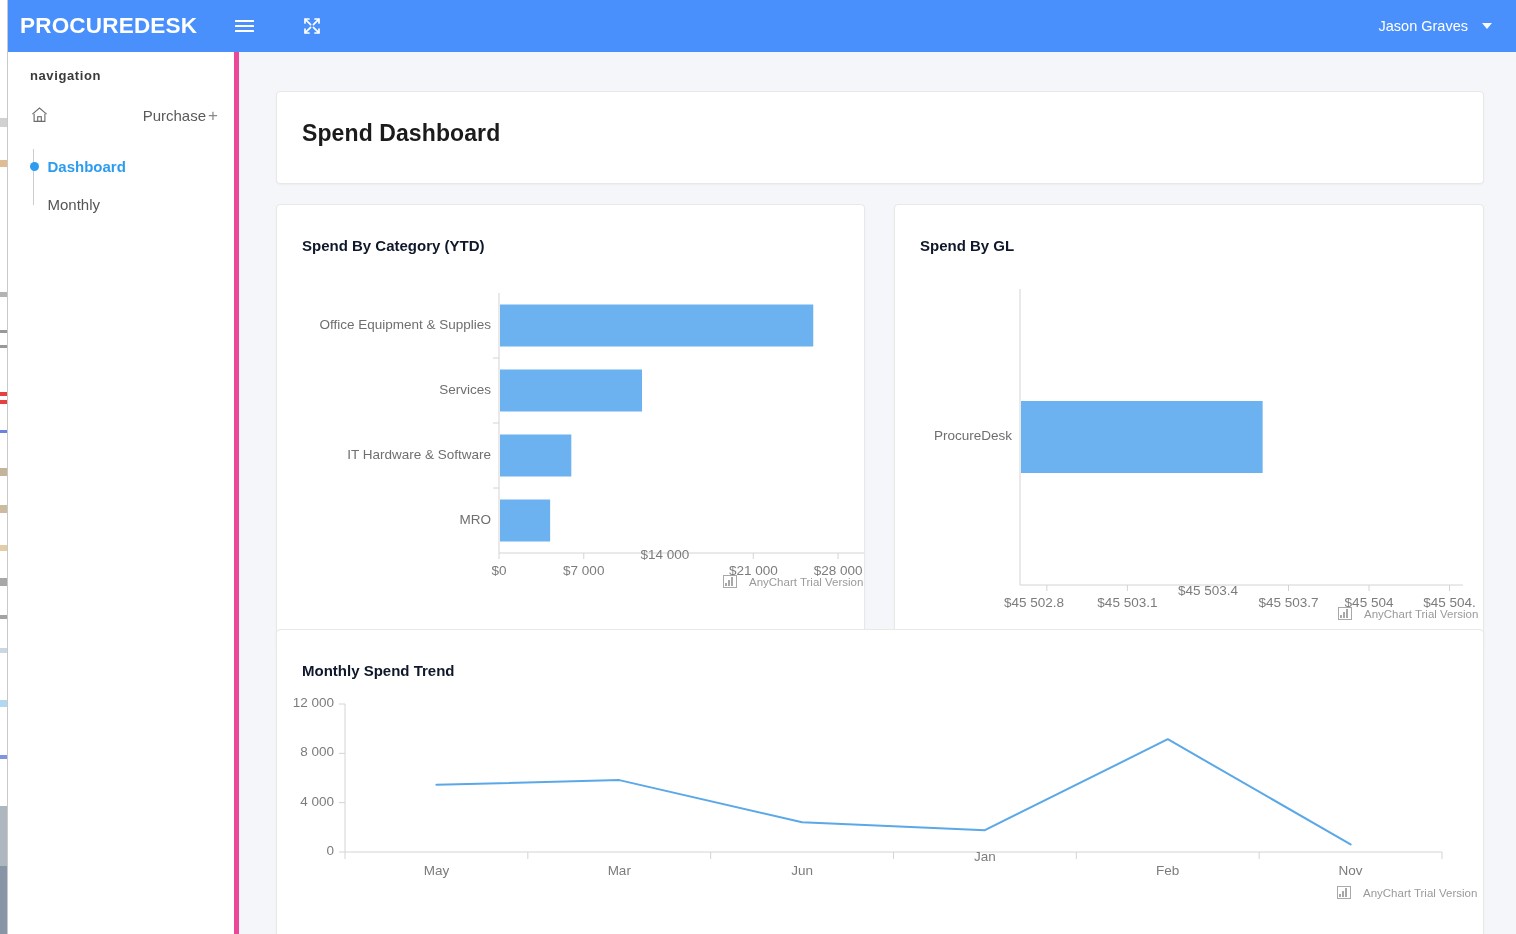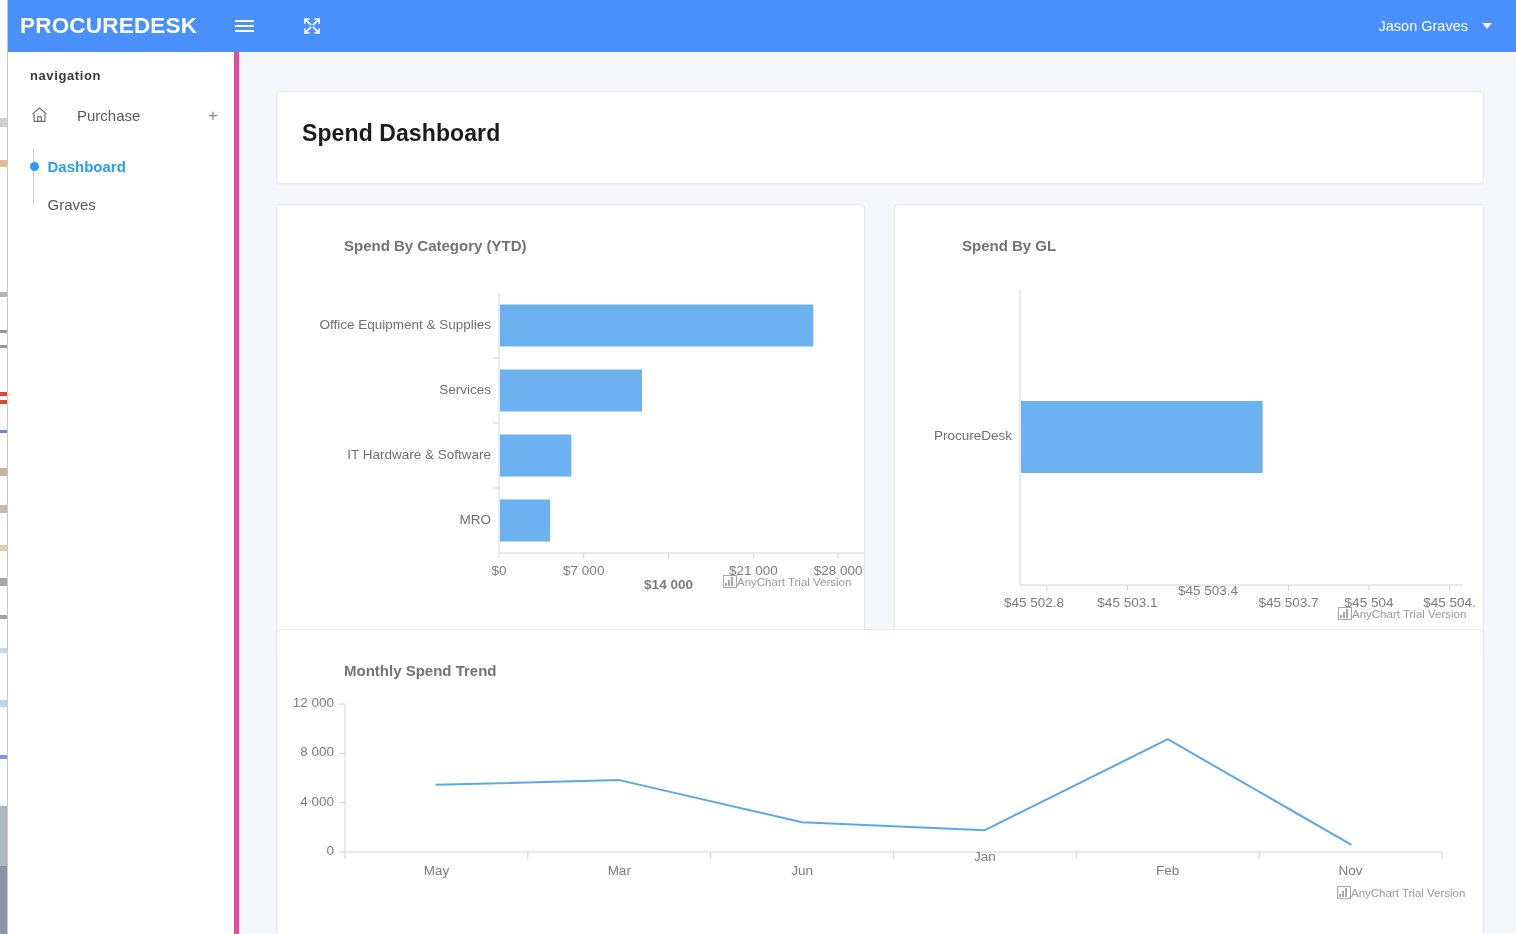--- a/index.html
+++ b/index.html
@@ -70,21 +70,21 @@
     background: #ededed; color: #3c3c3c; font-weight: bold;
   }
   .nav-item.active::before {
     content: ""; position: absolute; left: 0; top: 0; bottom: 0;
     width: 4px; background: #2d9cf0;
   }
   .nav-icon {
     width: 26px; display: flex; align-items: center;
     justify-content: flex-start; color: #6d6d6d;
   }
-  .nav-label { flex: 1; margin-left: 21px; }
+  .nav-label { flex: 1; margin-left: 11px; text-align: right; }
   .nav-expander {
     font-size: 17px; color: #8a8a8a; line-height: 1; width: 14px;
     text-align: center;
   }
   .nav-purchase { margin-top: 12px; }
   .nav-spend { margin-top: 6px; }
 
   .subnav { position: relative; padding-top: 12px; }
   .subnav::before {
     content: ""; position: absolute; left: 25px; top: 14px; bottom: 18px;
@@ -107,38 +107,38 @@
   .main {
     position: absolute; left: 239px; top: 52px; right: 0; bottom: 0;
     background: #f4f6fa; overflow: hidden;
   }
   .card {
     background: #ffffff; border: 1px solid #e8e8e8; border-radius: 4px;
     box-shadow: 0 1px 2px rgba(0,0,0,0.04); position: absolute;
     overflow: hidden;
   }
   .card-title {
-    font-size: 15px; font-weight: bold; color: #737373;
-    position: absolute; left: 25px; top: 32px; margin-left: 42px;
+    font-size: 15px; font-weight: bold; color: #0f172a;
+    position: absolute; left: 25px; top: 32px;
   }
   .page-title {
     font-size: 23px; font-weight: bold; color: #1b1b1b;
     position: absolute; left: 25px; top: 28px; letter-spacing: .1px;
   }
 
   #card-title-bar { left: 37px; top: 39px; width: 1208px; height: 93px; }
   #card-category  { left: 37px; top: 152px; width: 589px; height: 451px; }
   #card-gl        { left: 655px; top: 152px; width: 590px; height: 451px; }
   #card-trend     { left: 37px; top: 577px; width: 1208px; height: 352px; }
 
   .chart-area { position: absolute; inset: 0; }
   .chart-svg { position: absolute; left: 0; top: 0; }
 
   .watermark {
-    position: absolute; display: flex; align-items: center; gap: 0;
+    position: absolute; display: flex; align-items: center; gap: 12px;
     font-size: 11.5px; color: #9a9a9a; white-space: nowrap;
   }
   .wm-icon {
     display: inline-flex; align-items: flex-end; gap: 1px;
     width: 10px; height: 9px; border: 1px solid #a8a8a8; padding: 1px;
     box-sizing: content-box;
   }
   .wm-icon i { display: block; width: 2px; background: #a8a8a8; }
   .wm-icon i:nth-child(1) { height: 3px; }
   .wm-icon i:nth-child(2) { height: 6px; }
@@ -226,21 +226,21 @@
     </div>
 
 
     <div class="subnav">
       <div class="sub-item active">
         <span class="sub-dot"></span>
         <span class="sub-label">Dashboard</span>
       </div>
       <div class="sub-item">
         <span class="sub-dot hidden"></span>
-        <span class="sub-label">Graves</span>
+        <span class="sub-label">Monthly</span>
       </div>
     </div>
   </div>
 
   <div class="main">
 
     <div class="card" id="card-title-bar">
       <div class="page-title">Spend Dashboard</div>
     </div>
 
@@ -262,21 +262,21 @@
             <line x1="391.5238095238095" y1="348" x2="391.5238095238095" y2="354" stroke="#d4d4d4" stroke-width="1"></line>
             <line x1="476.2857142857143" y1="348" x2="476.2857142857143" y2="354" stroke="#d4d4d4" stroke-width="1"></line>
             <line x1="561.047619047619" y1="348" x2="561.047619047619" y2="354" stroke="#d4d4d4" stroke-width="1"></line>
           </svg>
           <div class="cat-label" style="left: 0px; top: 111.5px; width: 214px;">Office Equipment &amp; Supplies</div>
           <div class="cat-label" style="left: 0px; top: 176.5px; width: 214px;">Services</div>
           <div class="cat-label" style="left: 0px; top: 241.5px; width: 214px;">IT Hardware &amp; Software</div>
           <div class="cat-label" style="left: 0px; top: 306.5px; width: 214px;">MRO</div>
           <div class="axis-label" style="left: 194px; top: 358px; width: 56px; text-align: center;">$0</div>
           <div class="axis-label" style="left: 278.762px; top: 358px; width: 56px; text-align: center;">$7 000</div>
-          <div class="axis-label" style="left: 363.524px; top: 372px; width: 56px; text-align: center; font-weight: bold;">$14 000</div>
+          <div class="axis-label" style="left: 363.524px; top: 342px; width: 56px; ">$14 000</div>
           <div class="axis-label" style="left: 448.286px; top: 358px; width: 56px; text-align: center;">$21 000</div>
           <div class="axis-label" style="left: 533.048px; top: 358px; width: 56px; text-align: center;">$28 000</div>
         </div>
       <div class="watermark" id="wm-category" style="left: 446px; top: 370px;">
         <span class="wm-icon">
             <i></i>
             <i></i>
             <i></i>
           </span>
         <span>AnyChart Trial Version</span>

